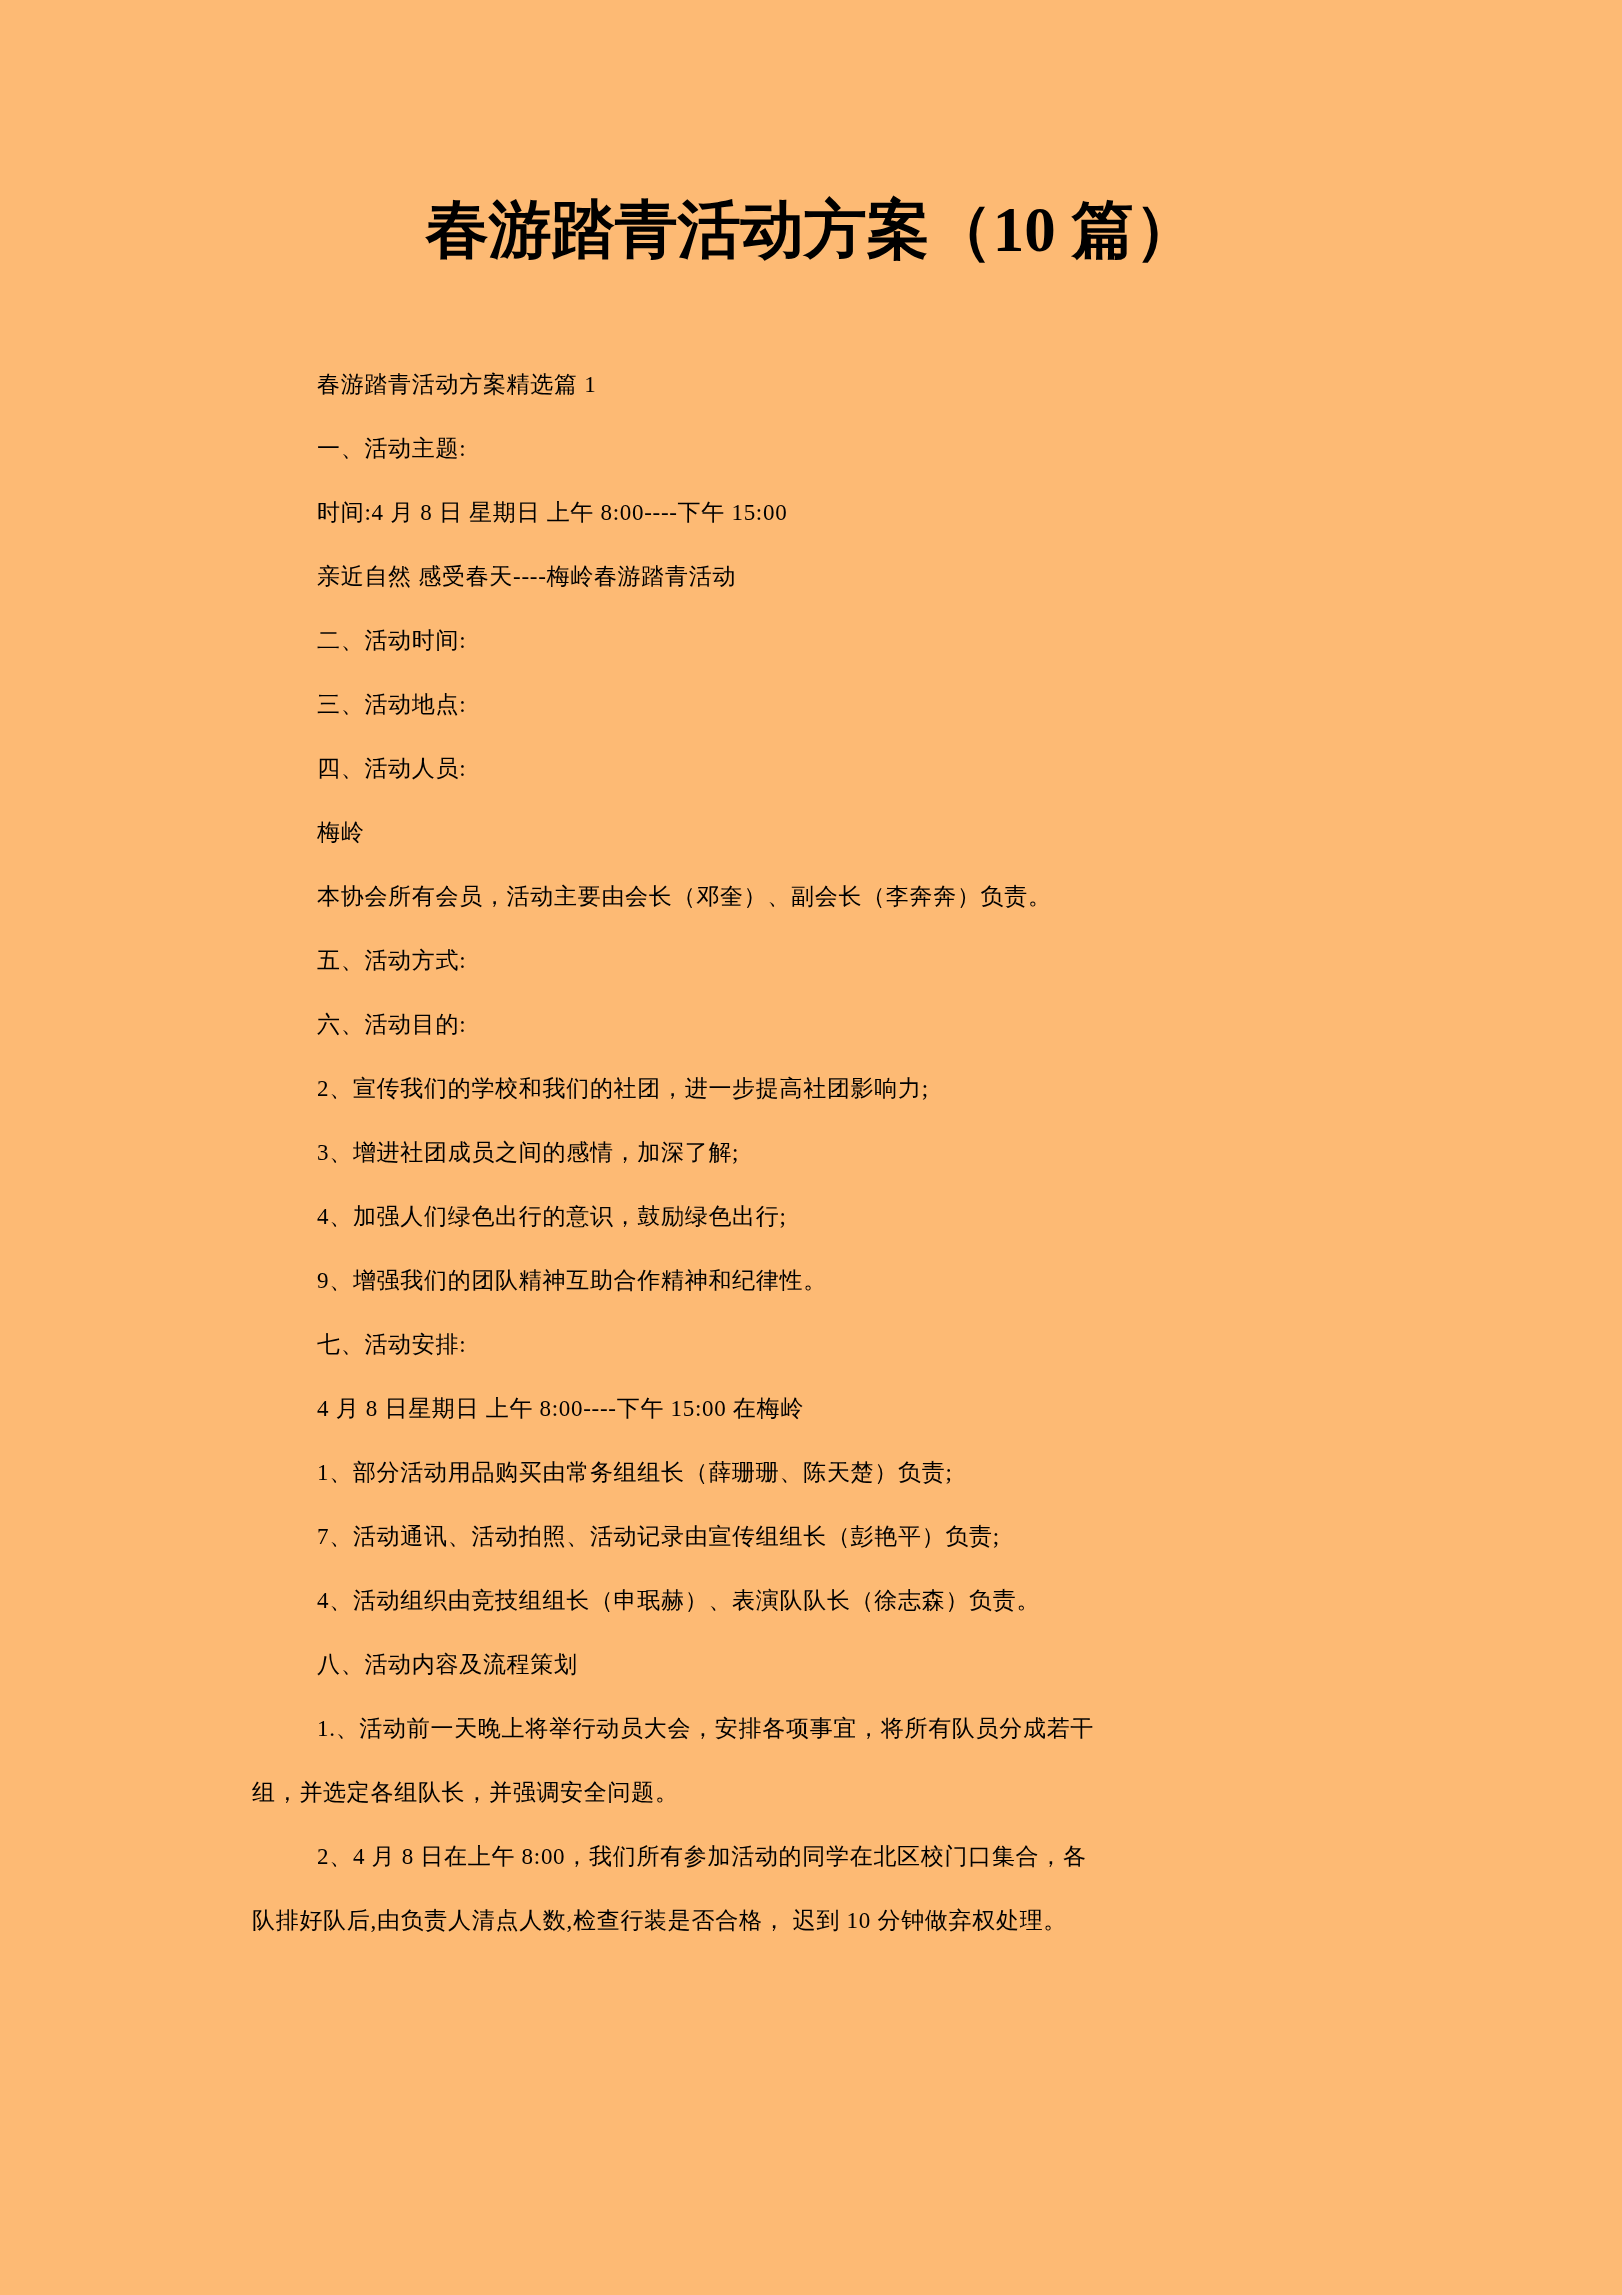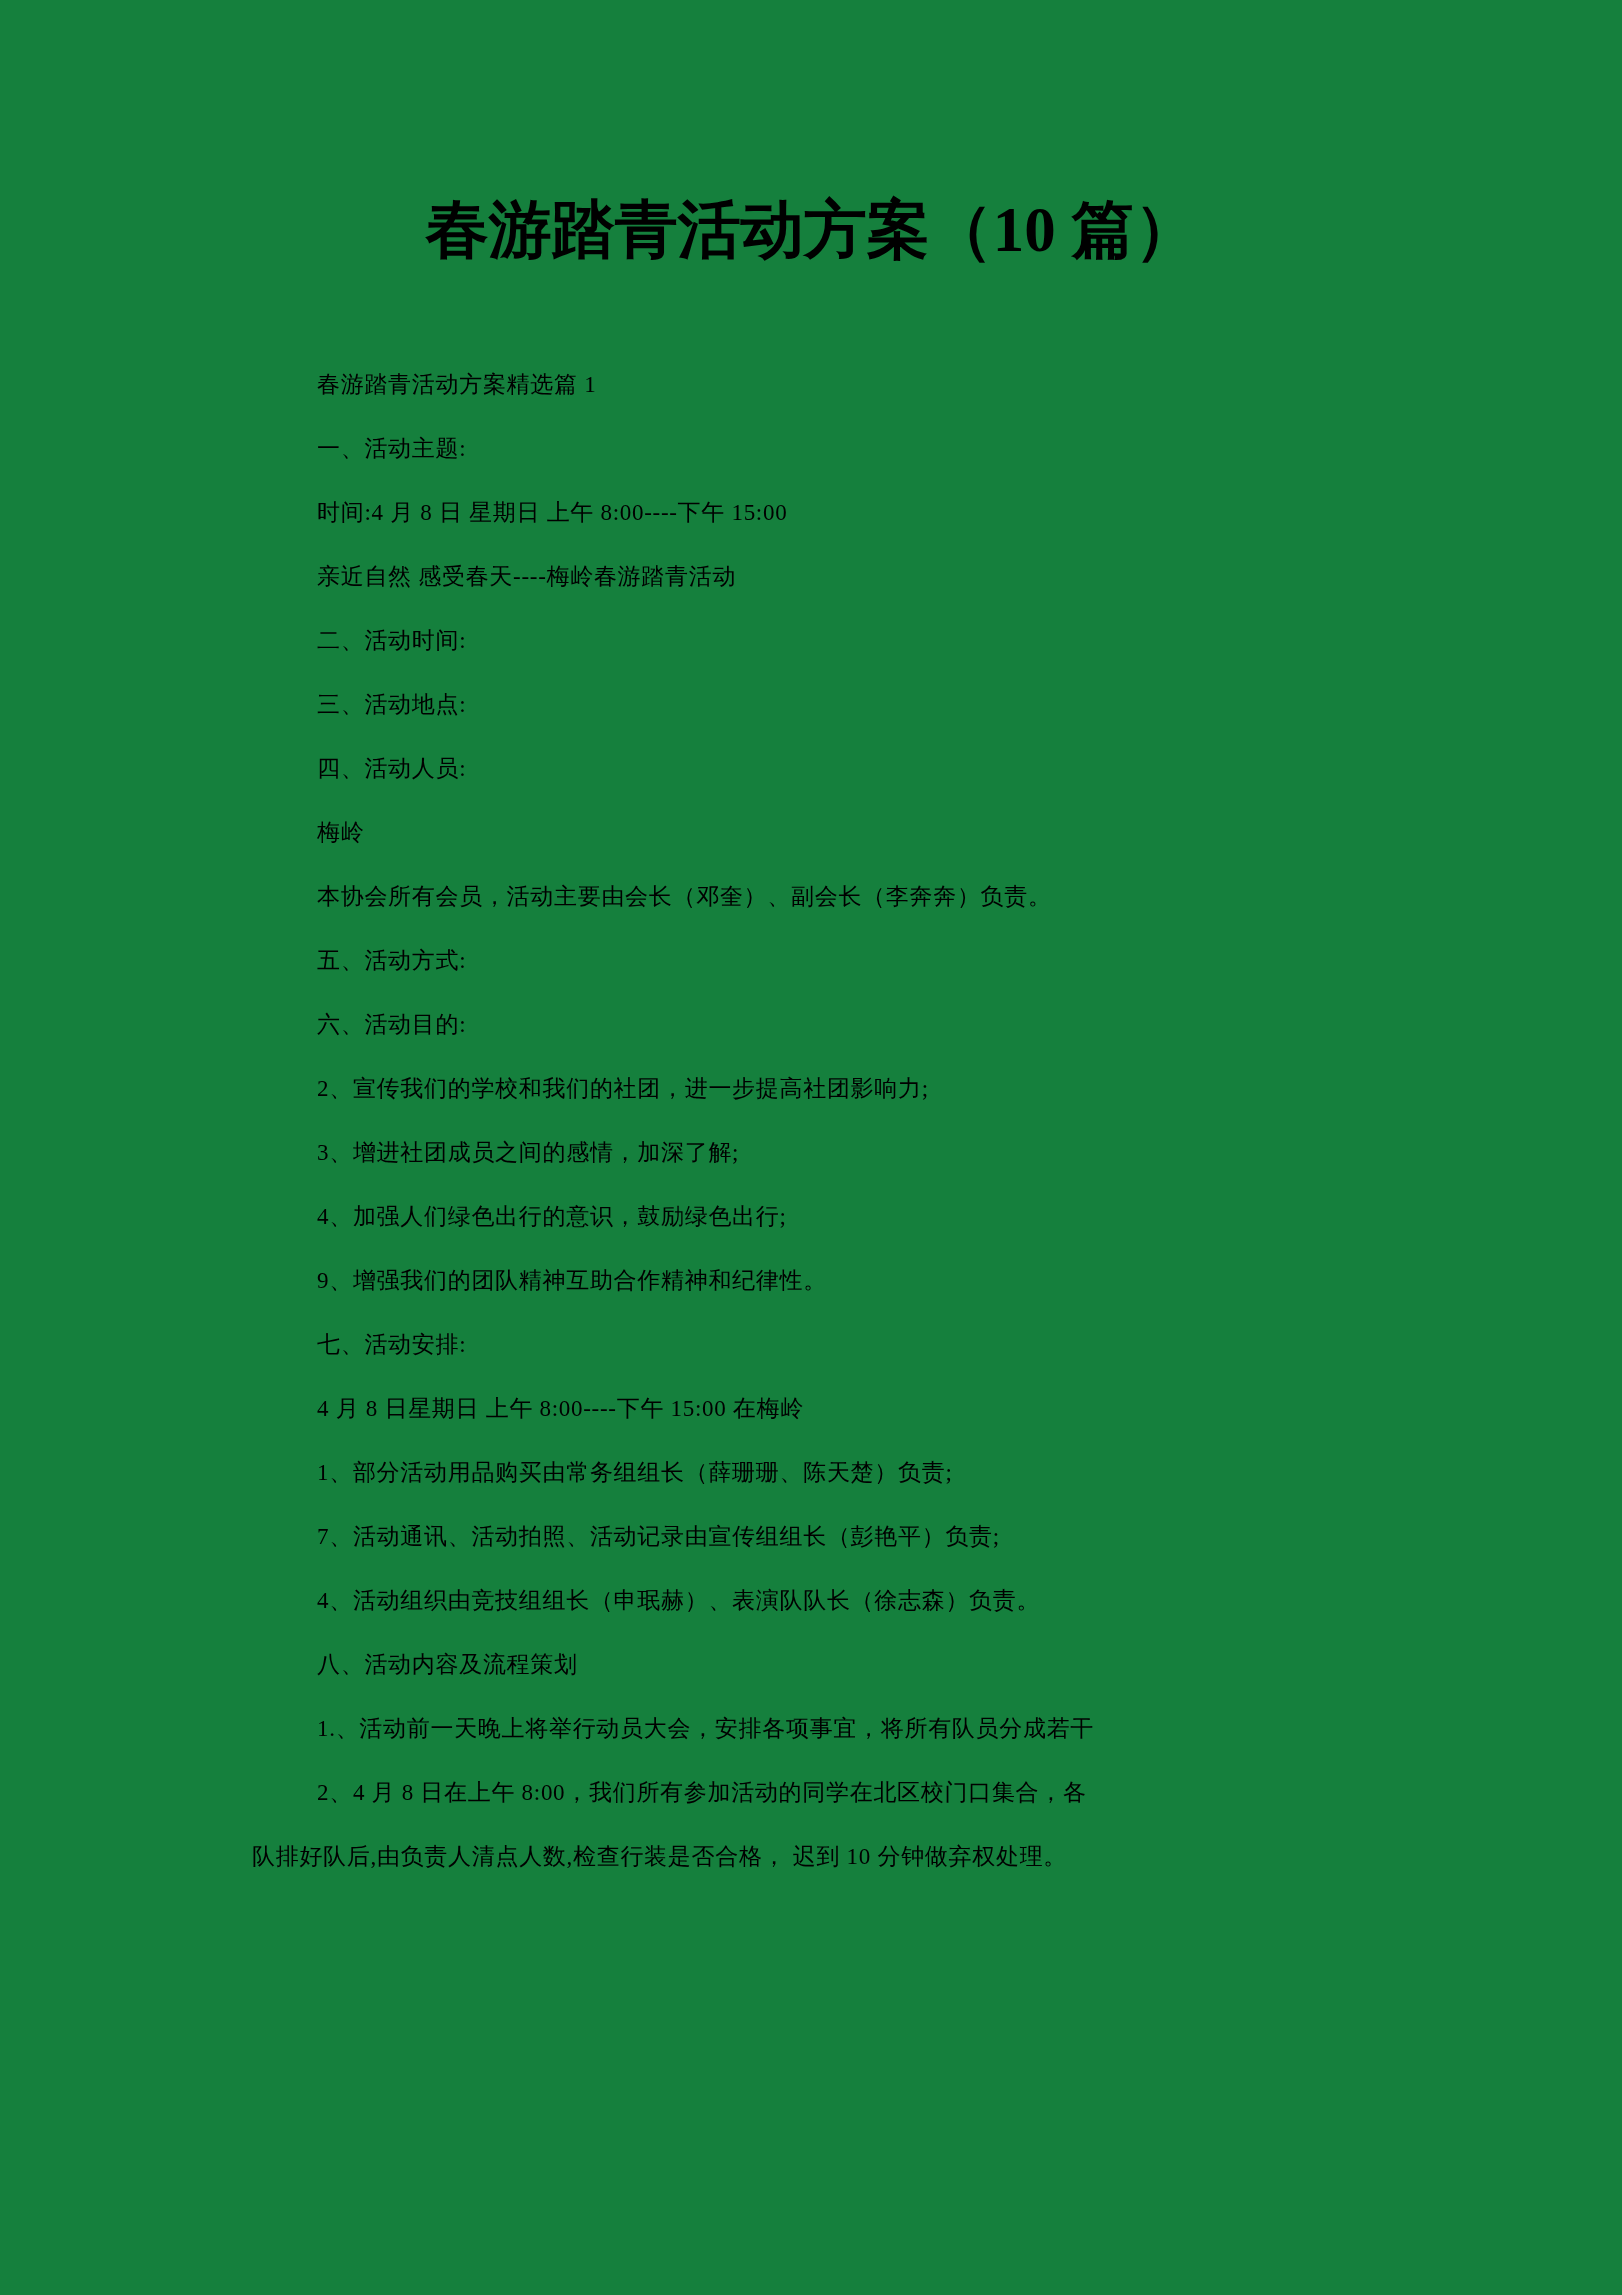--- a/index.html
+++ b/index.html
@@ -4,21 +4,21 @@
 <style>
   html, body {
     margin: 0;
     padding: 0;
     background: #ffffff;
   }
   .page {
     position: relative;
     width: 1623px;
     height: 2295px;
-    background: #15803d;
+    background: #fdba74;
     color: #000000;
     font-family: "Liberation Serif", "DejaVu Serif", serif;
     overflow: hidden;
   }
   .doc-title {
     position: absolute;
     top: 191px;
     left: 0;
     width: 100%;
     margin: 0;
@@ -66,17 +66,18 @@
     <div class="line indent">3、增进社团成员之间的感情，加深了解;</div>
     <div class="line indent">4、加强人们绿色出行的意识，鼓励绿色出行;</div>
     <div class="line indent">9、增强我们的团队精神互助合作精神和纪律性。</div>
     <div class="line indent">七、活动安排:</div>
     <div class="line indent">4 月 8 日星期日 上午 8:00----下午 15:00 在梅岭</div>
     <div class="line indent">1、部分活动用品购买由常务组组长（薛珊珊、陈天楚）负责;</div>
     <div class="line indent">7、活动通讯、活动拍照、活动记录由宣传组组长（彭艳平）负责;</div>
     <div class="line indent">4、活动组织由竞技组组长（申珉赫）、表演队队长（徐志森）负责。</div>
     <div class="line indent">八、活动内容及流程策划</div>
     <div class="line indent">1.、活动前一天晚上将举行动员大会，安排各项事宜，将所有队员分成若干</div>
+    <div class="line">组，并选定各组队长，并强调安全问题。</div>
     <div class="line indent">2、4 月 8 日在上午 8:00，我们所有参加活动的同学在北区校门口集合，各</div>
     <div class="line">队排好队后,由负责人清点人数,检查行装是否合格， 迟到 10 分钟做弃权处理。</div>
   </div>
 </div>
 
 
 </body></html>

